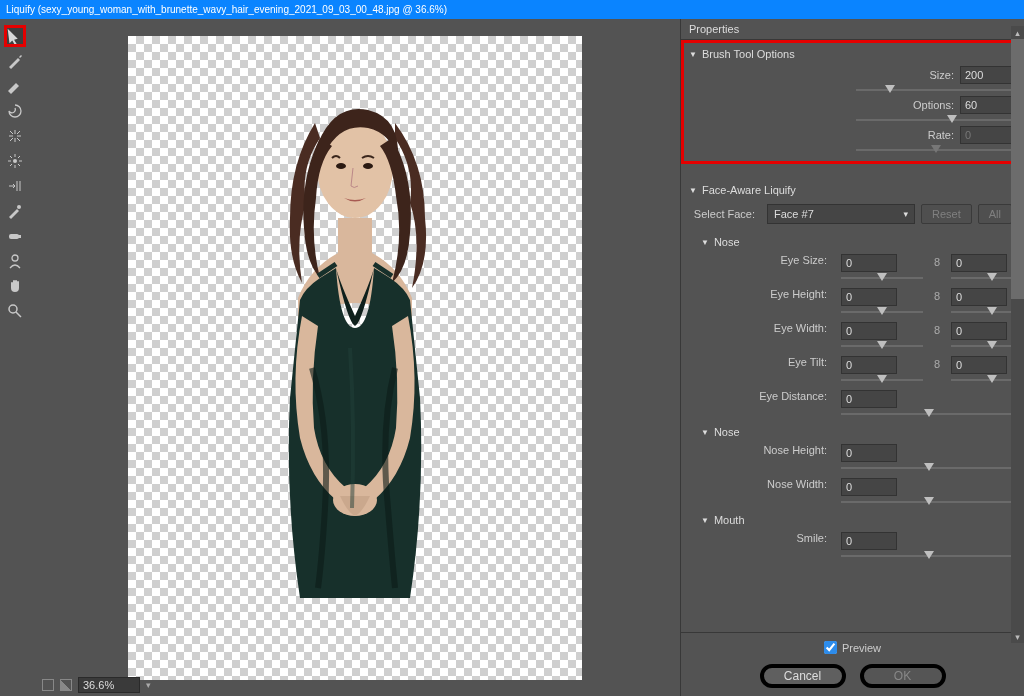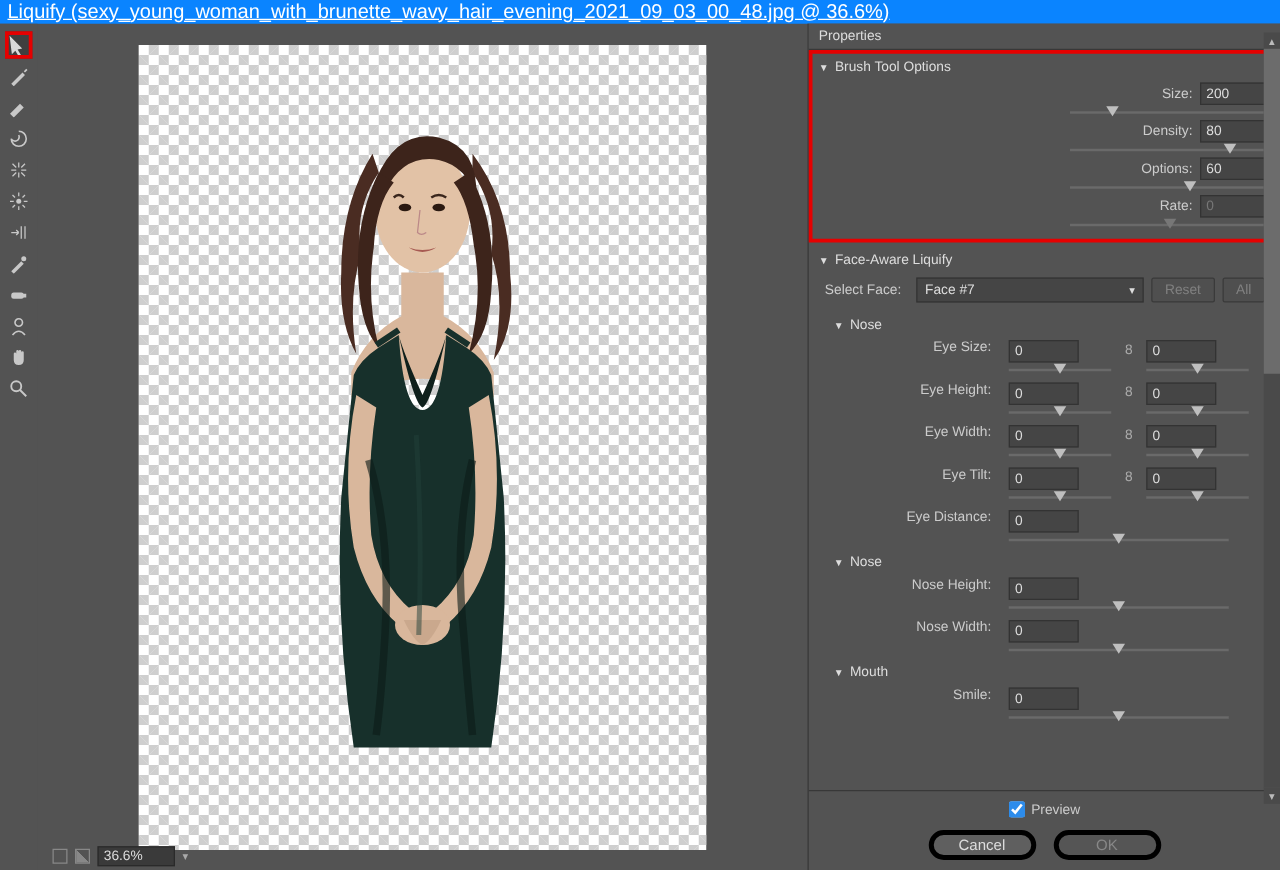--- a/index.html
+++ b/index.html
@@ -1,38 +1,38 @@
 <!DOCTYPE html>
 <html><head>
 <meta charset="utf-8">
 <style>
 * { box-sizing: border-box; margin: 0; padding: 0; font-family: Tahoma, Arial, sans-serif; }
 body { background: #535353; width: 1024px; height: 696px; overflow: hidden; font-size: 11px; }
 .titlebar { background: #0a84ff; height: 19px; display: flex; align-items: center; padding: 0 6px; }
-.titlebar span { color: #fff; font-size: 16px; text-decoration: underline; }
+.titlebar span { color: #fff; font-size: 10px; }
 .redbox { outline: 3px solid #e50000; outline-offset: -3px; }
 .main { display: flex; height: 677px; }
 .toolbar { width: 30px; background: #535353; display: flex; flex-direction: column; align-items: center; padding-top: 6px; }
 .tool { width: 22px; height: 22px; margin-bottom: 3px; display: flex; align-items: center; justify-content: center; color: #c8c8c8; cursor: pointer; font-size: 13px; }
 .tool.sel { background: #3f3f3f; }
 .canvas-wrap { flex: 1; display: flex; flex-direction: column; align-items: center; justify-content: flex-start; text-align: right; }
 .checker { background-image:
   linear-gradient(45deg,#cfcfcf 25%,transparent 25%),
   linear-gradient(-45deg,#cfcfcf 25%,transparent 25%),
   linear-gradient(45deg,transparent 75%,#cfcfcf 75%),
   linear-gradient(-45deg,transparent 75%,#cfcfcf 75%);
   background-size: 16px 16px;
   background-position: 0 0,0 8px,8px -8px,-8px 0;
   background-color: #fff; width: 454px; height: 644px; margin-top: 17px; position: relative; }
 .model { position: absolute; left: 112px; top: 32px; width: 230px; height: 540px; }
 .statusbar { width: 600px; height: 22px; display: flex; align-items: center; padding-left: 12px; color: #ddd; gap: 6px; position: absolute; bottom: 0; left: 30px; }
 .zoombox { background: #3a3a3a; border: 1px solid #2a2a2a; width: 62px; height: 16px; display: flex; align-items: center; padding: 0 4px; }
-.panel { width: 378px; background: #535353; border-left: 1px solid #383838; display: flex; flex-direction: column; }
+.panel { width: 344px; background: #535353; border-left: 1px solid #383838; display: flex; flex-direction: column; }
 .panel-title { background: #535353; border-bottom: 1px solid #383838; padding: 4px 8px; color: #ddd; font-size: 11px; }
-.section { padding: 4px 6px; color: #ccc; }
+.section { padding: 16px 6px; color: #ccc; }
 .disclose { cursor: pointer; user-select: none; padding: 4px 2px; display: flex; align-items: center; font-size: 11px; color: #ddd; }
 .disclose::before { content: "▼"; font-size: 8px; margin-right: 5px; color: #ddd; }
 .sub-disclose { padding-left: 14px; }
 .row2 { display: grid; grid-template-columns: 1fr; gap: 0 12px; padding: 2px 2px; }
 .ctrl { display: flex; flex-direction: column; align-items: flex-end; position: relative; }
 .ctrl-lab { display: flex; align-items: center; gap: 6px; }
 .ctrl-lab label { color: #ccc; font-size: 11px; }
 .numbox { background: #454545; border: 1px solid #333; width: 56px; height: 18px; color: #ddd; padding: 0 4px; display: flex; align-items: center; }
 .numbox.dis { color: #777; }
 .slider { width: 160px; height: 12px; position: relative; }
@@ -203,32 +203,20 @@
                 <span>200</span>
               </div>
             </div>
           <div class="slider">
               <div class="slider-track"></div>
               <div class="slider-thumb" style="left:21%"></div>
             </div>
         </div>
         <div class="ctrl">
           <div class="ctrl-lab">
-              <label>Density:</label>
-            <div class="numbox">
-                <span>80</span>
-              </div>
-            </div>
-          <div class="slider">
-              <div class="slider-track"></div>
-              <div class="slider-thumb" style="left:80%"></div>
-            </div>
-        </div>
-        <div class="ctrl">
-          <div class="ctrl-lab">
               <label>Options:</label>
             <div class="numbox">
                 <span>60</span>
               </div>
             </div>
           <div class="slider">
               <div class="slider-track"></div>
               <div class="slider-thumb" style="left:60%"></div>
             </div>
         </div>

